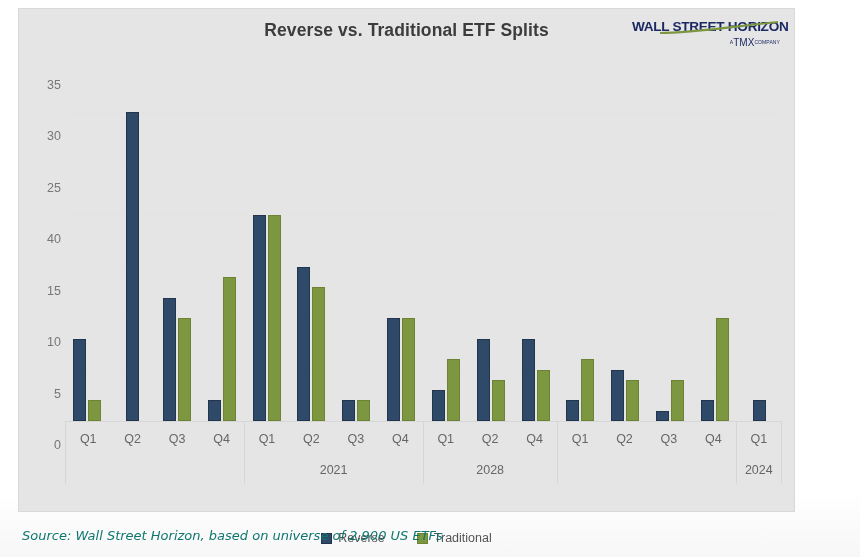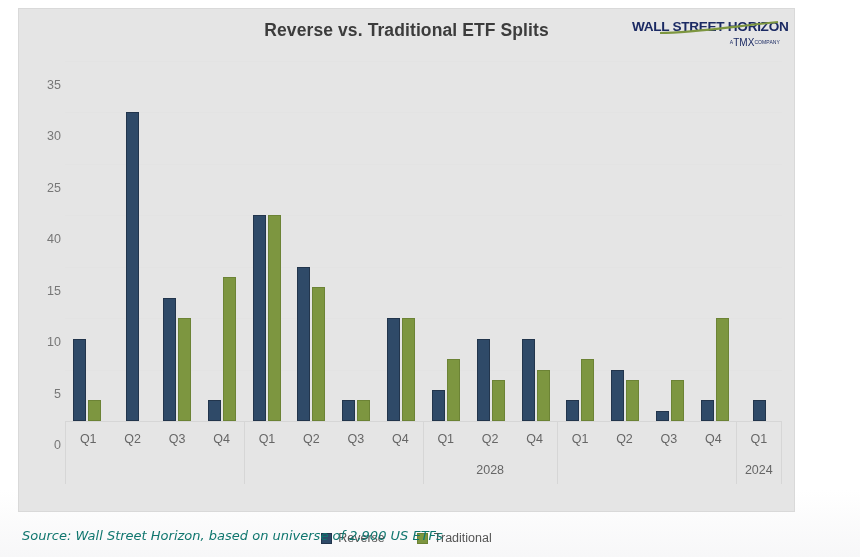--- a/index.html
+++ b/index.html
@@ -357,20 +357,21 @@
             <div class="q-label">Q4</div>
           </div>
         </div>
         <div class="year-group" style="flex: 4 1 0px;">
           <div class="q-row">
             <div class="q-label">Q1</div>
             <div class="q-label">Q2</div>
             <div class="q-label">Q3</div>
             <div class="q-label">Q4</div>
           </div>
+          <div class="year-label">2021</div>
         </div>
         <div class="year-group" style="flex: 3 1 0px;">
           <div class="q-row">
             <div class="q-label">Q1</div>
             <div class="q-label">Q2</div>
             <div class="q-label">Q4</div>
           </div>
           <div class="year-label">2028</div>
         </div>
         <div class="year-group" style="flex: 4 1 0px;">

